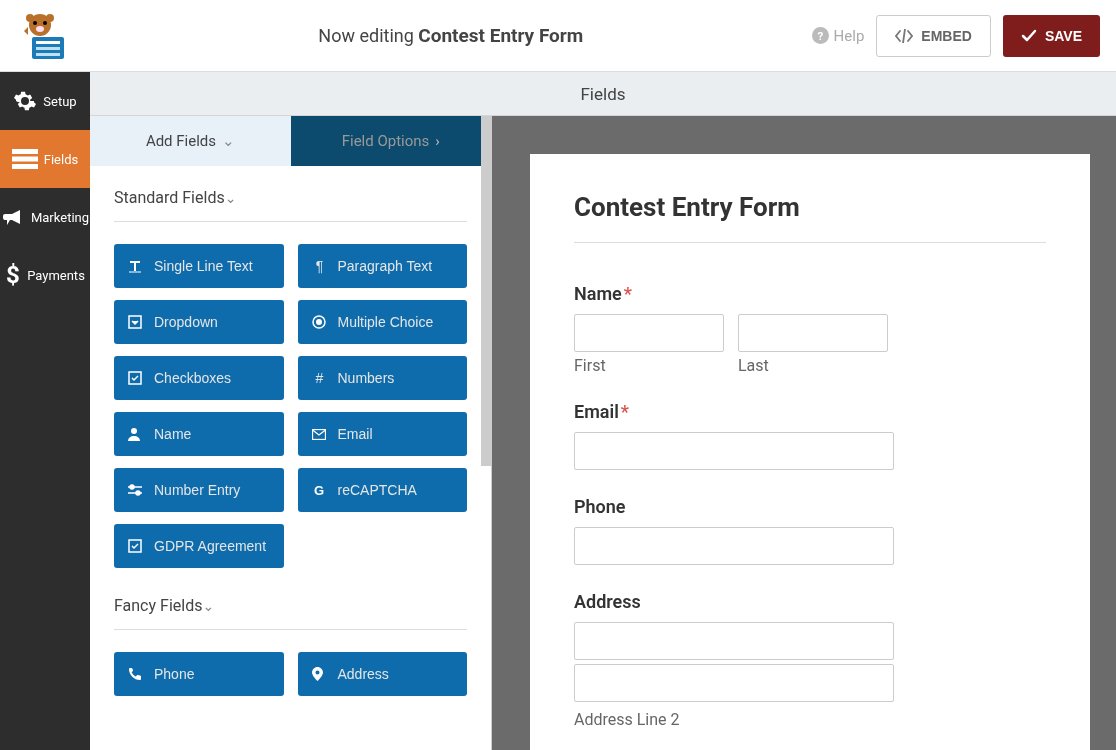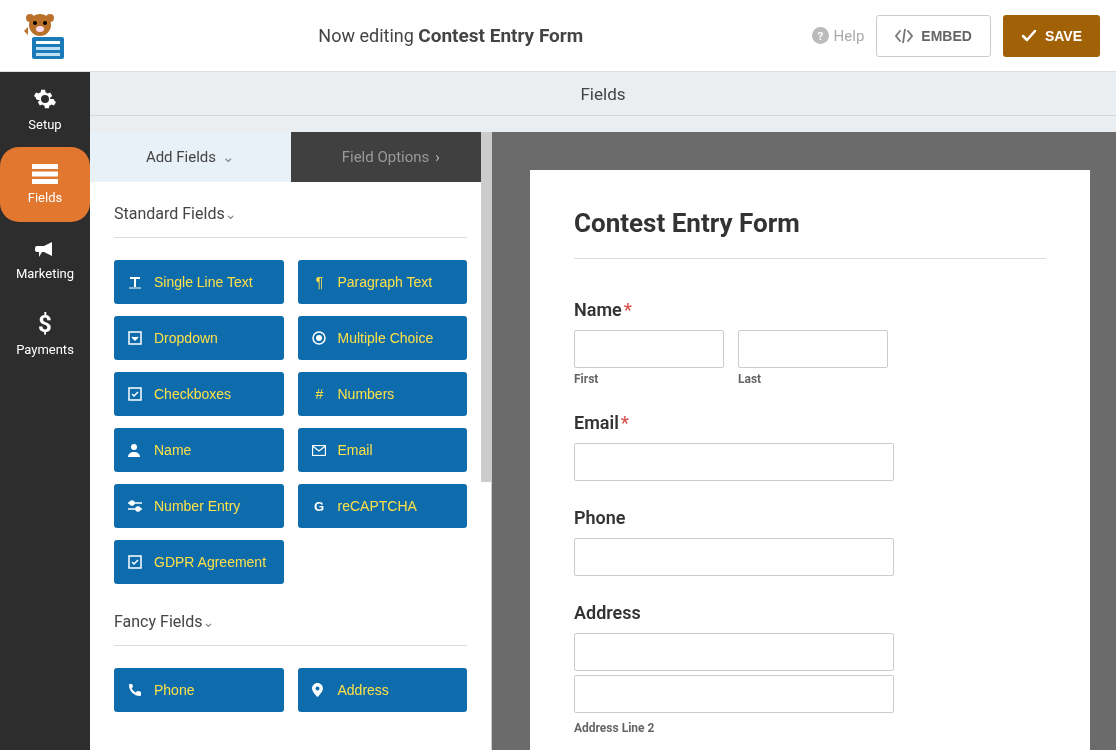--- a/index.html
+++ b/index.html
@@ -7,57 +7,57 @@
 
 .topbar { height: 72px; border-bottom: 1px solid #ddd; display: flex; align-items: center; padding: 0 16px 0 0; background: #fff; }
 .logo { width: 90px; height: 72px; display: flex; align-items: center; justify-content: center; }
 .title-area { flex: 1; text-align: center; font-size: 18px; color: #444; }
 .title-area .editing { font-weight: 400; }
 .title-area .formname { font-weight: 700; font-size: 19px; }
 .top-actions { display: flex; align-items: center; gap: 12px; }
 .help { color: #aaa; font-size: 15px; display: flex; align-items: center; gap: 5px; cursor: pointer; }
 .btn { height: 42px; display: inline-flex; align-items: center; gap: 8px; padding: 0 18px; border-radius: 3px; font-size: 14px; font-weight: 600; cursor: pointer; border: none; }
 .btn-embed { background: #fff; border: 1px solid #ccc; color: #666; }
-.btn-save { background: #a16207; color: #fff; }
+.btn-save { background: #7f1d1d; color: #fff; }
 
 .main { display: flex; height: 678px; }
 .sidenav { width: 90px; background: #2d2d2d; display: flex; flex-direction: column; }
-.sidenav-item { height: 75px; display: flex; flex-direction: column; align-items: center; justify-content: center; gap: 6px; color: #fff; font-size: 13px; cursor: pointer; border-radius: 19px; }
+.sidenav-item { height: 58px; display: flex; flex-direction: row; align-items: center; justify-content: center; gap: 6px; color: #fff; font-size: 13px; cursor: pointer; }
 .sidenav-item.active { background: #e27730; }
 .sidenav-item .icon { font-size: 22px; }
 
 .content { flex: 1; display: flex; flex-direction: column; background: #ebeef0; }
 .panel-title { height: 44px; background: #ebeef0; display: flex; align-items: center; justify-content: center; font-size: 17px; color: #444; border-bottom: 1px solid #d6d6d6; }
-.split { flex: 1; display: flex; overflow: hidden; margin-top: 16px; }
+.split { flex: 1; display: flex; overflow: hidden; }
 
 .leftpanel { width: 402px; background: #fff; border-right: 1px solid #ccc; display: flex; flex-direction: column; position: relative; }
 .scrollbar { position: absolute; right: 0; top: 0; width: 10px; height: 350px; background: #ccc; border-radius: 0; }
 .tabs { display: flex; height: 50px; }
 .tab { flex: 1; display: flex; align-items: center; justify-content: center; gap: 6px; font-size: 15px; color: #666; cursor: pointer; }
 .tab.active { background: #e8f0f8; color: #444; }
-.tab:not(.active) { background: #404040; }
+.tab:not(.active) { background: #0c4a6e; }
 
 .panel-body { flex: 1; overflow-y: auto; padding: 22px 24px 0 24px; }
 .section { margin-bottom: 28px; }
 .section-head { display: flex; justify-content: flex-start; align-items: center; padding-bottom: 14px; border-bottom: 1px solid #ddd; margin-bottom: 22px; cursor: pointer; }
 .section-head h3 { font-size: 16px; font-weight: 400; color: #444; }
 .chev { color: #888; }
 .field-grid { display: grid; grid-template-columns: 1fr 1fr; gap: 12px 14px; }
-.field-btn { height: 44px; background: #0e6cad; color: #fde047; border: none; border-radius: 3px; display: flex; align-items: center; gap: 10px; padding: 16px 14px; font-size: 14px; cursor: pointer; text-align: left; }
+.field-btn { height: 44px; background: #0e6cad; color: #e5e5e5; border: none; border-radius: 3px; display: flex; align-items: center; gap: 10px; padding: 16px 14px; font-size: 14px; cursor: pointer; text-align: left; }
 .field-btn .fi { width: 16px; text-align: center; }
 
 .preview-wrap { flex: 1; background: #6b6b6b; padding: 38px 0 0 38px; overflow: hidden; }
 .preview { width: 560px; background: #fff; padding: 38px 44px; height: 700px; }
 .preview h1 { font-size: 26px; font-weight: 700; color: #333; padding-bottom: 20px; border-bottom: 1px solid #ddd; margin-bottom: 40px; }
 .form-field { margin-bottom: 26px; }
 .flabel { font-weight: 600; font-size: 18px; color: #333; margin-bottom: 10px; display: block; }
 .req { color: #d9534f; margin-left: 2px; }
 .row2 { display: flex; gap: 14px; }
 .col { flex: 1; }
-.sublabel { font-size: 12px; color: #666; margin-top: 4px; display: block; font-weight: bold; }
+.sublabel { font-size: 16px; color: #666; margin-top: 4px; display: block; }
 .tinput { width: 100%; height: 38px; border: 1px solid #ccc; border-radius: 2px; padding: 0 8px; font-size: 14px; }
 .addr-input { margin-bottom: 4px; }
 .addr-block .sublabel { margin-bottom: 14px; }
 
 svg { display: block; }
 </style>
 </head>
 <body>
 
 <div class="topbar">

